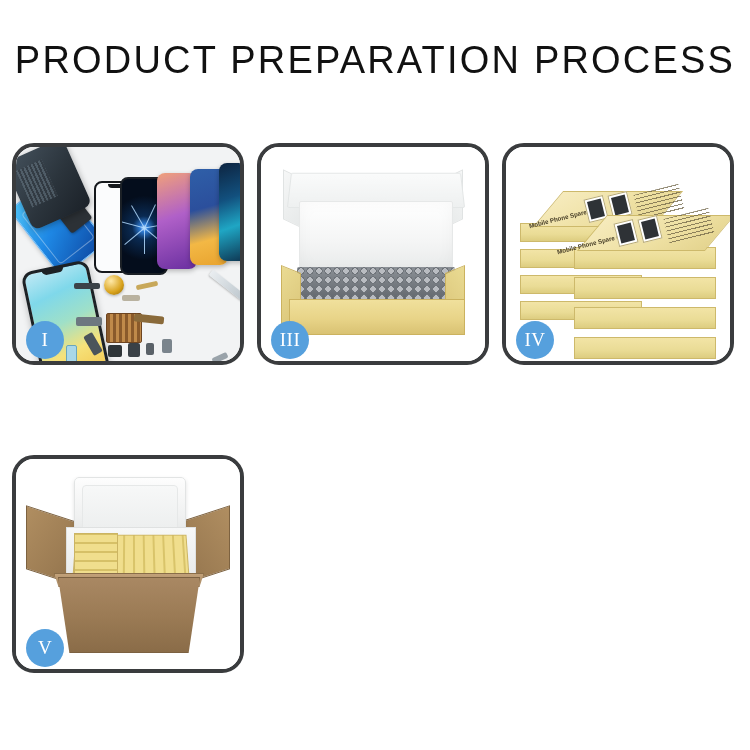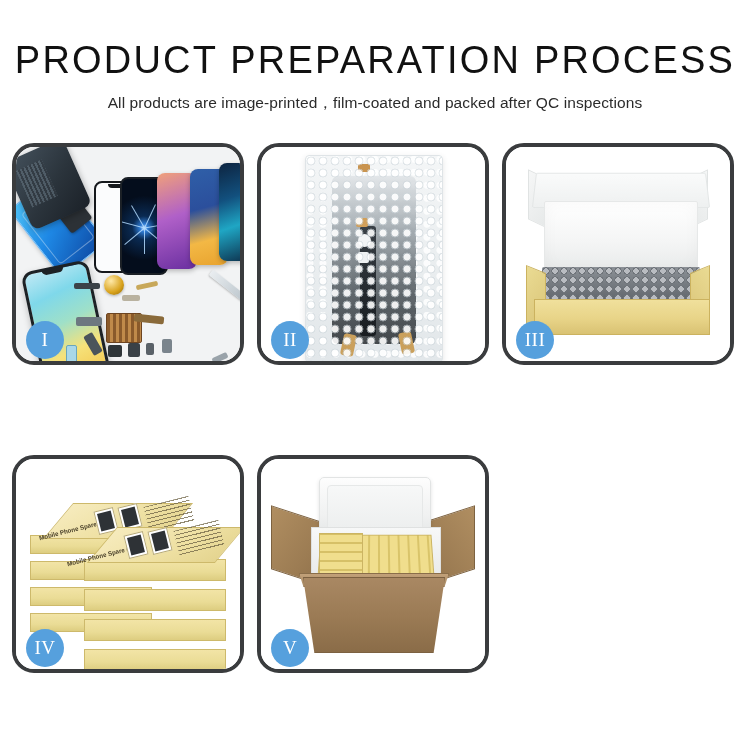--- a/index.html
+++ b/index.html
@@ -340,21 +340,20 @@
   .tape1{left:74px;top:92px;width:22px;height:20px;transform:skewY(16deg);}
   .tape2{left:78px;top:148px;width:22px;height:18px;transform:skewY(16deg);}
 </style>
 </head>
 <body>
 
 <div class="page">
 
   <div class="header">
     <h1 class="title">PRODUCT PREPARATION PROCESS</h1>
-    <p class="subtitle">All products are image-printed，film-coated and packed after QC inspections</p>
   </div>
 
   <div class="grid">
 
     <div class="panel">
       <div class="panel-inner p1">
         <div class="ph ph-a"></div>
         <div class="ph ph-b"></div>
         <div class="ph ph-glass"></div>
         <div class="ph ph-black">
@@ -383,36 +382,20 @@
         <span class="sp f7"></span>
         <span class="sp f8"></span>
         <span class="sp f9"></span>
         <span class="sp f10"></span>
         <span class="sp f11"></span>
         <span class="sp f12"></span>
       </div>
       <div class="badge">I</div>
     </div>
 
-    <div class="panel">
-      <div class="panel-inner p2">
-        <div class="bubblebag">
-          <div class="innerpart"></div>
-          <div class="flex-strip"></div>
-          <div class="tan1"></div>
-          <div class="tan2"></div>
-          <div class="wht1"></div>
-          <div class="wht2"></div>
-          <div class="tan3"></div>
-          <div class="tan4"></div>
-          <div class="bubbles"></div>
-        </div>
-      </div>
-      <div class="badge">II</div>
-    </div>
 
     <div class="panel">
       <div class="panel-inner p3">
         <div class="lid-flapL"></div>
         <div class="lid-flapR"></div>
         <div class="lid-back"></div>
         <div class="foam"></div>
         <div class="graybubble"></div>
         <div class="boxsideL"></div>
         <div class="boxsideR"></div>

